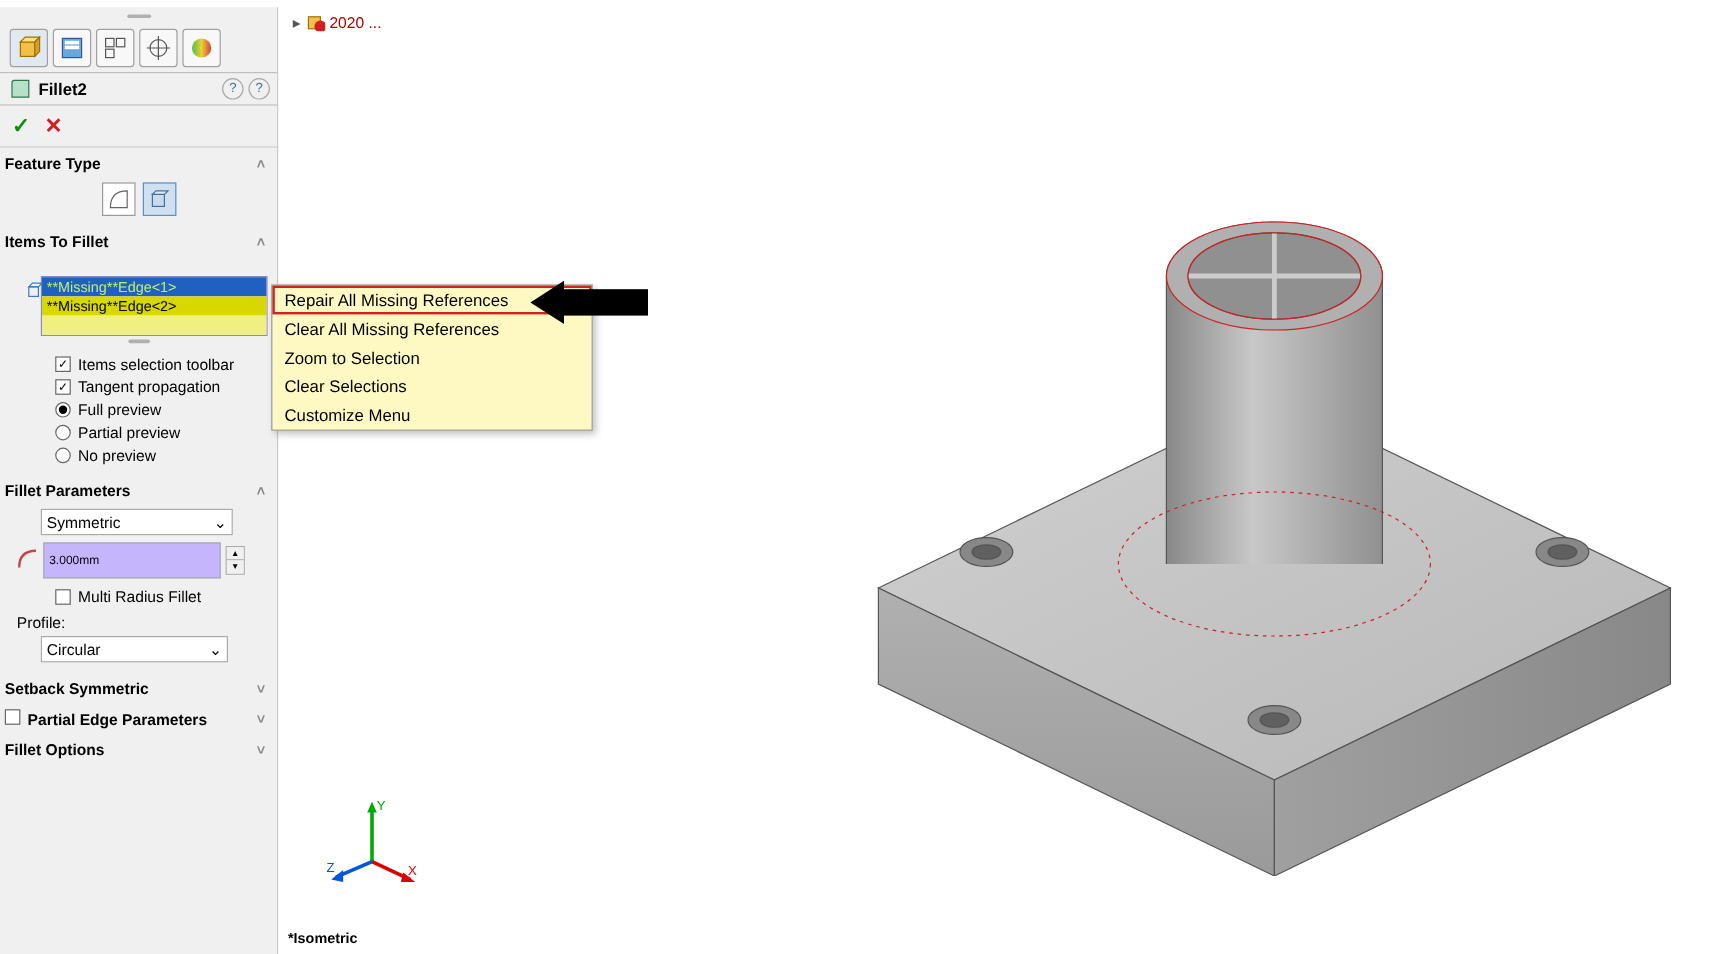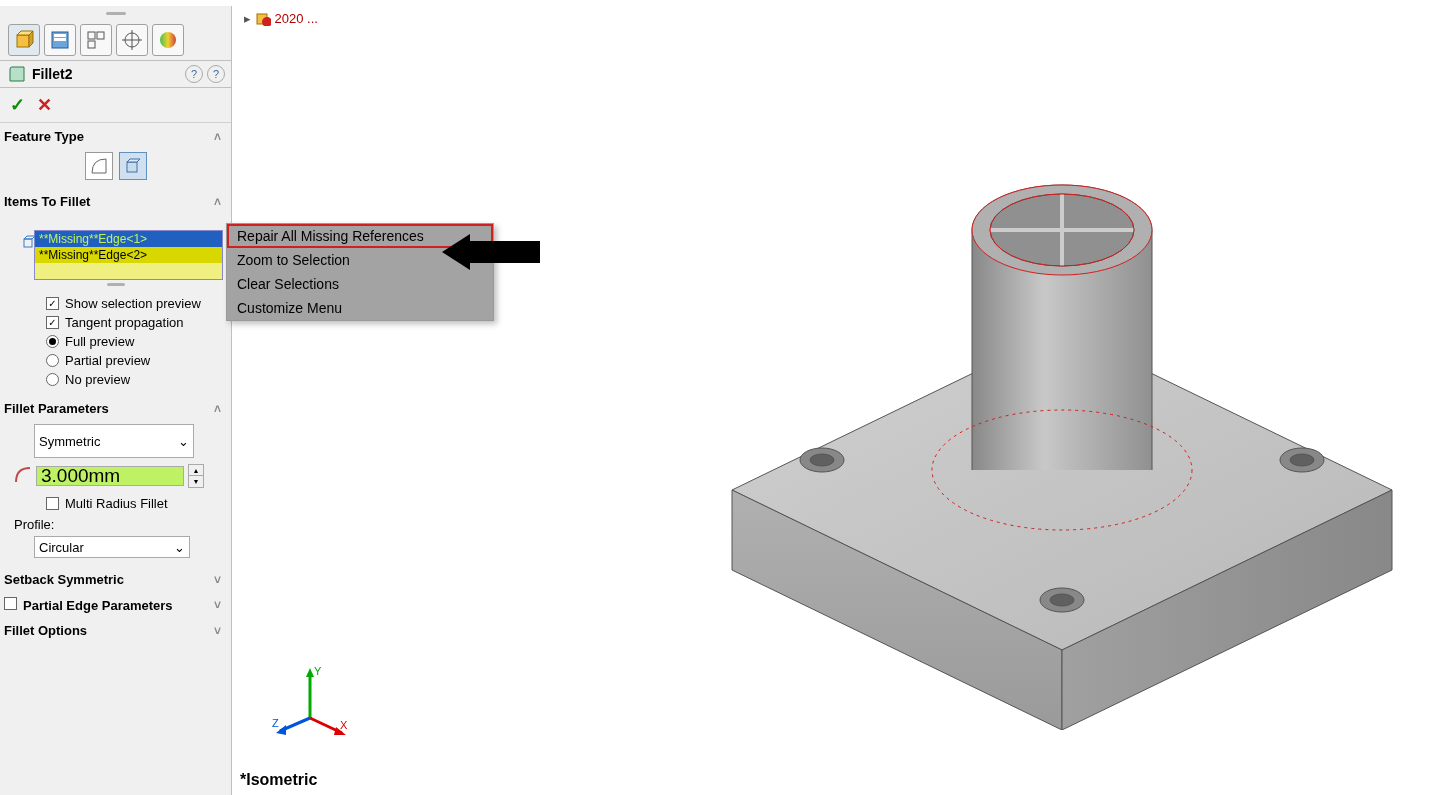--- a/index.html
+++ b/index.html
@@ -39,45 +39,45 @@
 .item-empty { background:#f0f080; height:16px; }
 
 .listcube { position:relative; top:22px; left:14px; width:14px; height:14px; display:inline-block; }
 
 .opt-col { margin-left:38px; margin-top:6px; display:flex; flex-direction:column; gap:4px; }
 .opt-row { display:flex; align-items:center; gap:6px; font-size:13px; }
 .cb { width:13px; height:13px; border:1px solid #666; display:inline-flex; align-items:center; justify-content:center; font-size:10px; background:#fff; cursor:pointer; }
 .radio { width:13px; height:13px; border:1px solid #666; border-radius:50%; display:inline-flex; align-items:center; justify-content:center; background:#fff; cursor:pointer; }
 .radio.on::after { content:""; width:7px; height:7px; border-radius:50%; background:#000; }
 
-.fillet-params .dd { width:160px; height:34px; border:1px solid #aaa; background:#fff; display:flex; align-items:center; justify-content:space-between; padding:0 4px; margin-left:26px; cursor:pointer; }
+.fillet-params .dd { width:160px; height:22px; border:1px solid #aaa; background:#fff; display:flex; align-items:center; justify-content:space-between; padding:0 4px; margin-left:26px; cursor:pointer; }
 .radius-row { display:flex; align-items:center; gap:4px; margin-left:6px; margin-top:6px; }
-.radius-input { width:148px; height:20px; border:1px solid #aaa; background:#bef264; padding:0 4px; font-size:19px; }
+.radius-input { width:148px; height:30px; border:1px solid #aaa; background:#c4b5fd; padding:0 4px; font-size:10px; }
 .spinner { display:flex; flex-direction:column; border:1px solid #aaa; }
 .spinner span { width:14px; height:11px; background:#f0f0f0; display:flex; align-items:center; justify-content:center; font-size:7px; cursor:pointer; border-bottom:1px solid #aaa; }
 .spinner span:last-child { border-bottom:none; }
 
 .profile-lbl { margin-left:6px; margin-top:6px; font-size:13px; }
 .prof-dd { width:156px; height:22px; border:1px solid #aaa; background:#fff; display:flex; align-items:center; justify-content:space-between; padding:0 4px; margin-left:26px; margin-top:4px; cursor:pointer; }
 
 
-.ctx-menu { position:absolute; left:226px; top:223px; width:268px; background:#a3a3a3; border:1px solid #999; box-shadow:3px 3px 6px rgba(0,0,0,0.25); z-index:10; }
+.ctx-menu { position:absolute; left:226px; top:237px; width:268px; background:#fef9c3; border:1px solid #999; box-shadow:3px 3px 6px rgba(0,0,0,0.25); z-index:10; }
 .ctx-item { padding:4px 10px; font-size:14px; cursor:pointer; }
 .ctx-item.hl { outline:2px solid #d02020; outline-offset:-2px; }
 
 
 .arrow { position:absolute; left:442px; top:234px; z-index:11; }
 .arrow-body { width:70px; height:22px; background:#000; display:inline-block; vertical-align:middle; }
 .arrow-head { display:inline-block; width:0; height:0; border-top:18px solid transparent; border-bottom:18px solid transparent; border-right:28px solid #000; vertical-align:middle; }
 
 
 .gfx { position:absolute; left:232px; top:0; right:0; bottom:0; background:#fff; }
 .tree-crumb { position:absolute; left:12px; top:10px; font-size:13px; color:#b00000; display:flex; align-items:center; gap:4px; }
 .triad { position:absolute; left:38px; bottom:52px; }
-.view-lbl { position:absolute; left:8px; bottom:6px; font-size:16px; font-weight:600; }
+.view-lbl { position:absolute; left:8px; bottom:6px; font-size:12px; font-weight:600; }
 
 .model-svg { position:absolute; left:460px; top:150px; }
 </style>
 </head>
 <body>
 
 <div class="fm-panel">
   <div class="handle"></div>
 
   <div class="tab-row">
@@ -176,21 +176,21 @@
       <div class="item-row item-sel">**Missing**Edge&lt;1&gt;</div>
       <div class="item-row item-hl">**Missing**Edge&lt;2&gt;</div>
       <div class="item-row item-empty"></div>
     </div>
     <div style="height:10px;display:flex;justify-content:center;">
         <div style="width:18px;height:3px;background:#b0b0b0;border-radius:2px;margin-top:3px;"></div>
       </div>
     <div class="opt-col">
       <div class="opt-row">
           <span class="cb">✓</span>
-          <span>Show selection preview</span>
+          <span>Items selection toolbar</span>
         </div>
       <div class="opt-row">
           <span class="cb">✓</span>
           <span>Tangent propagation</span>
         </div>
       <div class="opt-row">
           <span class="radio on"></span>
           <span>Full preview</span>
         </div>
       <div class="opt-row">
@@ -245,20 +245,21 @@
     <span class="chev">˅</span>
   </div>
   <div class="section-hdr">
     <span>Fillet Options</span>
     <span class="chev">˅</span>
   </div>
 </div>
 
 <div class="ctx-menu">
   <div class="ctx-item hl">Repair All Missing References</div>
+  <div class="ctx-item">Clear All Missing References</div>
   <div class="ctx-item">Zoom to Selection</div>
   <div class="ctx-item">Clear Selections</div>
   <div class="ctx-item">Customize Menu</div>
 </div>
 
 <div class="arrow">
   <span class="arrow-head"></span><span class="arrow-body"></span>
 </div>
 
 <div class="gfx">

